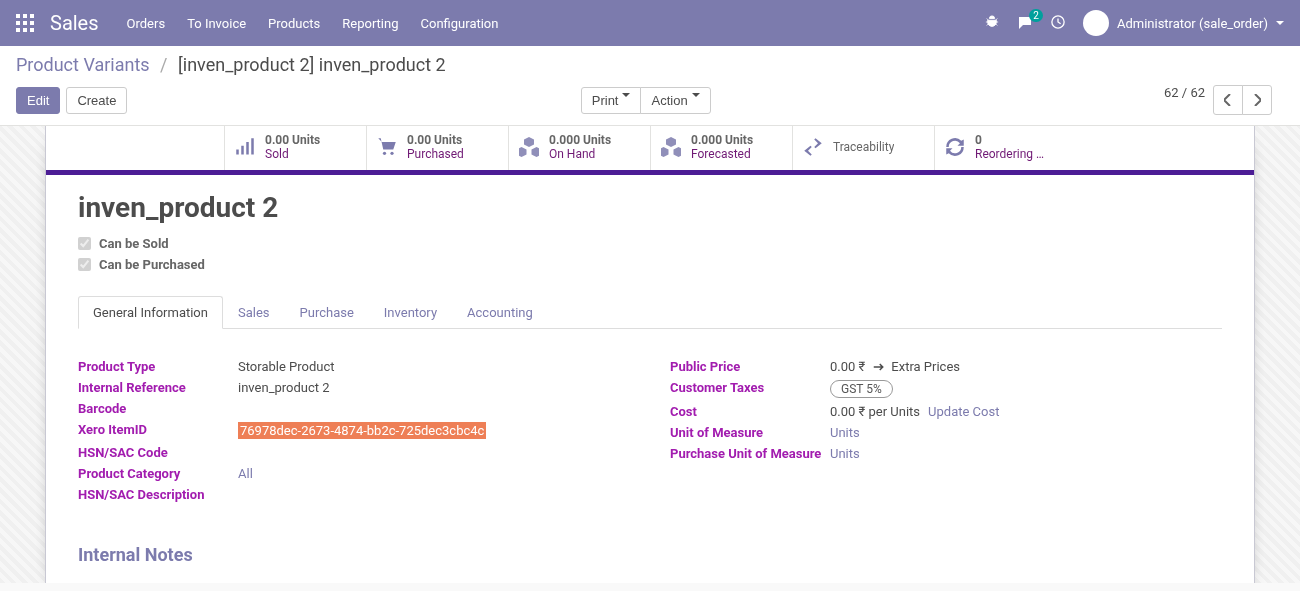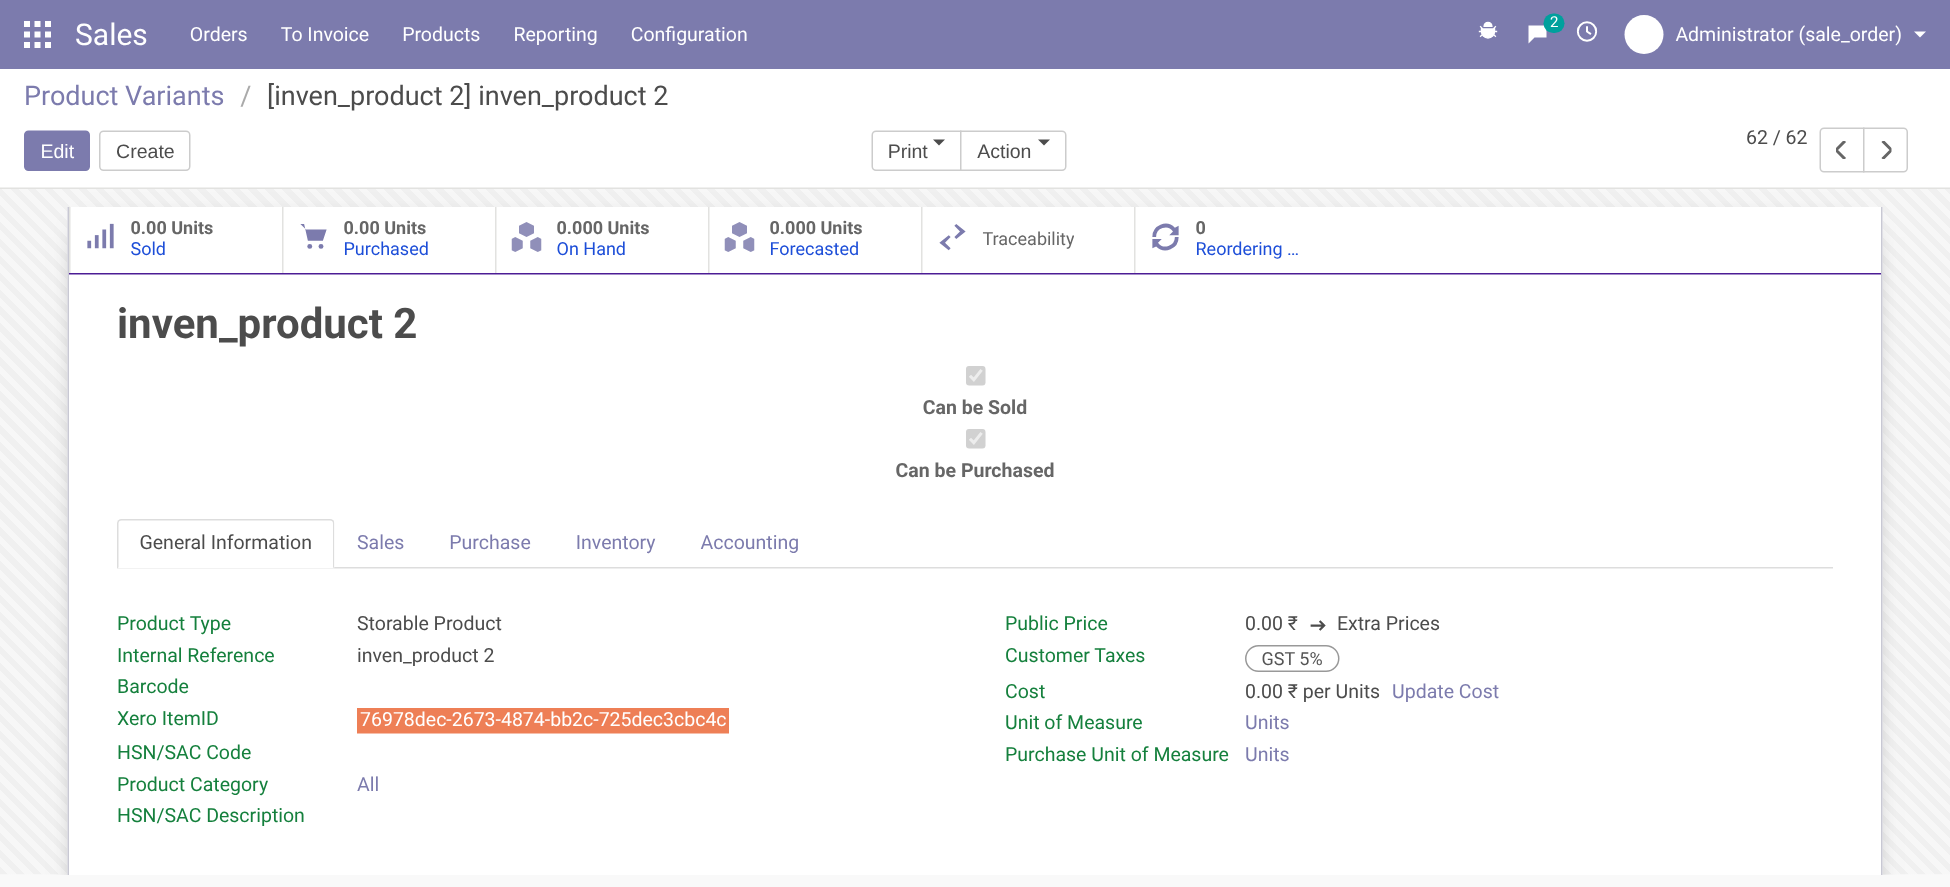--- a/index.html
+++ b/index.html
@@ -36,44 +36,44 @@
   .pager-btn { border: 1px solid #ccc; background: #fff; width: 30px; height: 30px; display: flex; align-items: center; justify-content: center; cursor: pointer; }
   .pager-btn:first-of-type { border-radius: 3px 0 0 3px; }
   .pager-btn:last-of-type { border-radius: 0 3px 3px 0; margin-left: -1px; }
   .caret-down { display:inline-block; width:0; height:0; border-left:4px solid transparent; border-right:4px solid transparent; border-top:4px solid #4c4c4c; vertical-align: middle; }
 
   
   .main-wrap { position: relative; height: calc(591px - 46px - 88px); overflow: auto; padding: 0 8px; background: repeating-linear-gradient(45deg, #f0f0f0, #f0f0f0 4px, #f7f7f7 4px, #f7f7f7 8px); }
   .sheet { background: #fff; max-width: 1210px; margin: 0 auto; border: 1px solid #c8c8d3; border-top: none; min-height: 460px; box-shadow: 0 5px 20px -15px #000; }
   
   
-  .stat-row { display: flex; justify-content: flex-start; border-bottom: 1px solid #4c1d95; margin-top: 12px; }
+  .stat-row { display: flex; justify-content: center; border-bottom: 5px solid #4c1d95; }
   .stat-btn { border-left: 1px solid #e2e2e0; padding: 6px 10px; height: 44px; width: 142px; display: flex; align-items: center; gap: 10px; cursor: pointer; color: #7c7bad; }
   .stat-btn .icon { color: #7c7bad; flex-shrink: 0; }
   .stat-btn .texts { display: flex; flex-direction: column; line-height: 1.15; overflow: hidden; }
   .stat-btn .val { font-weight: bold; color: #666; font-size: 12px; }
-  .stat-btn .lbl { color: #1d4ed8; font-size: 12px; white-space: nowrap; overflow: hidden; text-overflow: ellipsis; }
+  .stat-btn .lbl { color: #701a75; font-size: 12px; white-space: nowrap; overflow: hidden; text-overflow: ellipsis; }
 
   
   .sheet-body { padding: 16px 32px 24px 32px; }
   .product-title { font-size: 28px; color: #4c4c4c; margin-bottom: 12px; }
-  .check-row { display: flex; align-items: center; gap: 8px; margin-bottom: 6px; font-size: 13px; flex-direction: column; }
+  .check-row { display: flex; align-items: center; gap: 8px; margin-bottom: 6px; font-size: 13px; }
   .check-row input { accent-color: #7c7bad; }
   .check-row label { font-weight: bold; color: #666; }
 
   
   .tabs { display: flex; border-bottom: 1px solid #ddd; margin-top: 24px; }
   .tab { padding: 8px 14px; color: #7c7bad; cursor: pointer; border: 1px solid transparent; border-bottom: none; margin-bottom: -1px; font-size: 13px; }
   .tab.active { border-color: #ddd; border-bottom: 1px solid #fff; border-radius: 3px 3px 0 0; color: #4c4c4c; background: #fff; }
 
   
   .form-area { display: flex; gap: 40px; margin-top: 30px; }
   .col { flex: 1; }
   .field-row { display: flex; margin-bottom: 6px; align-items: flex-start; }
-  .field-row .flabel { width: 160px; font-weight: normal; color: #15803d; font-size: 13px; flex-shrink: 0; }
+  .field-row .flabel { width: 160px; font-weight: bold; color: #a21caf; font-size: 13px; flex-shrink: 0; }
   .field-row .fval { flex: 1; font-size: 13px; color: #4c4c4c; display: flex; align-items: center; gap: 8px; flex-wrap: wrap; }
   .fval .link { color: #7c7bad; cursor: pointer; }
   .fval .highlight { background: #ee7f56; color: #fff; padding: 1px 2px; }
   .tax-pill { border: 1px solid #999; border-radius: 10px; padding: 1px 10px; font-size: 12px; color: #555; }
   .arrow-link { display: inline-flex; align-items: center; gap: 6px; color: #4c4c4c; justify-content: space-between; }
   .arrow-link svg { fill: #4c4c4c; }
   .section-title { color: #7c7bad; font-size: 18px; font-weight: bold; margin-top: 36px; }
 </style>
 </head>
 <body>

